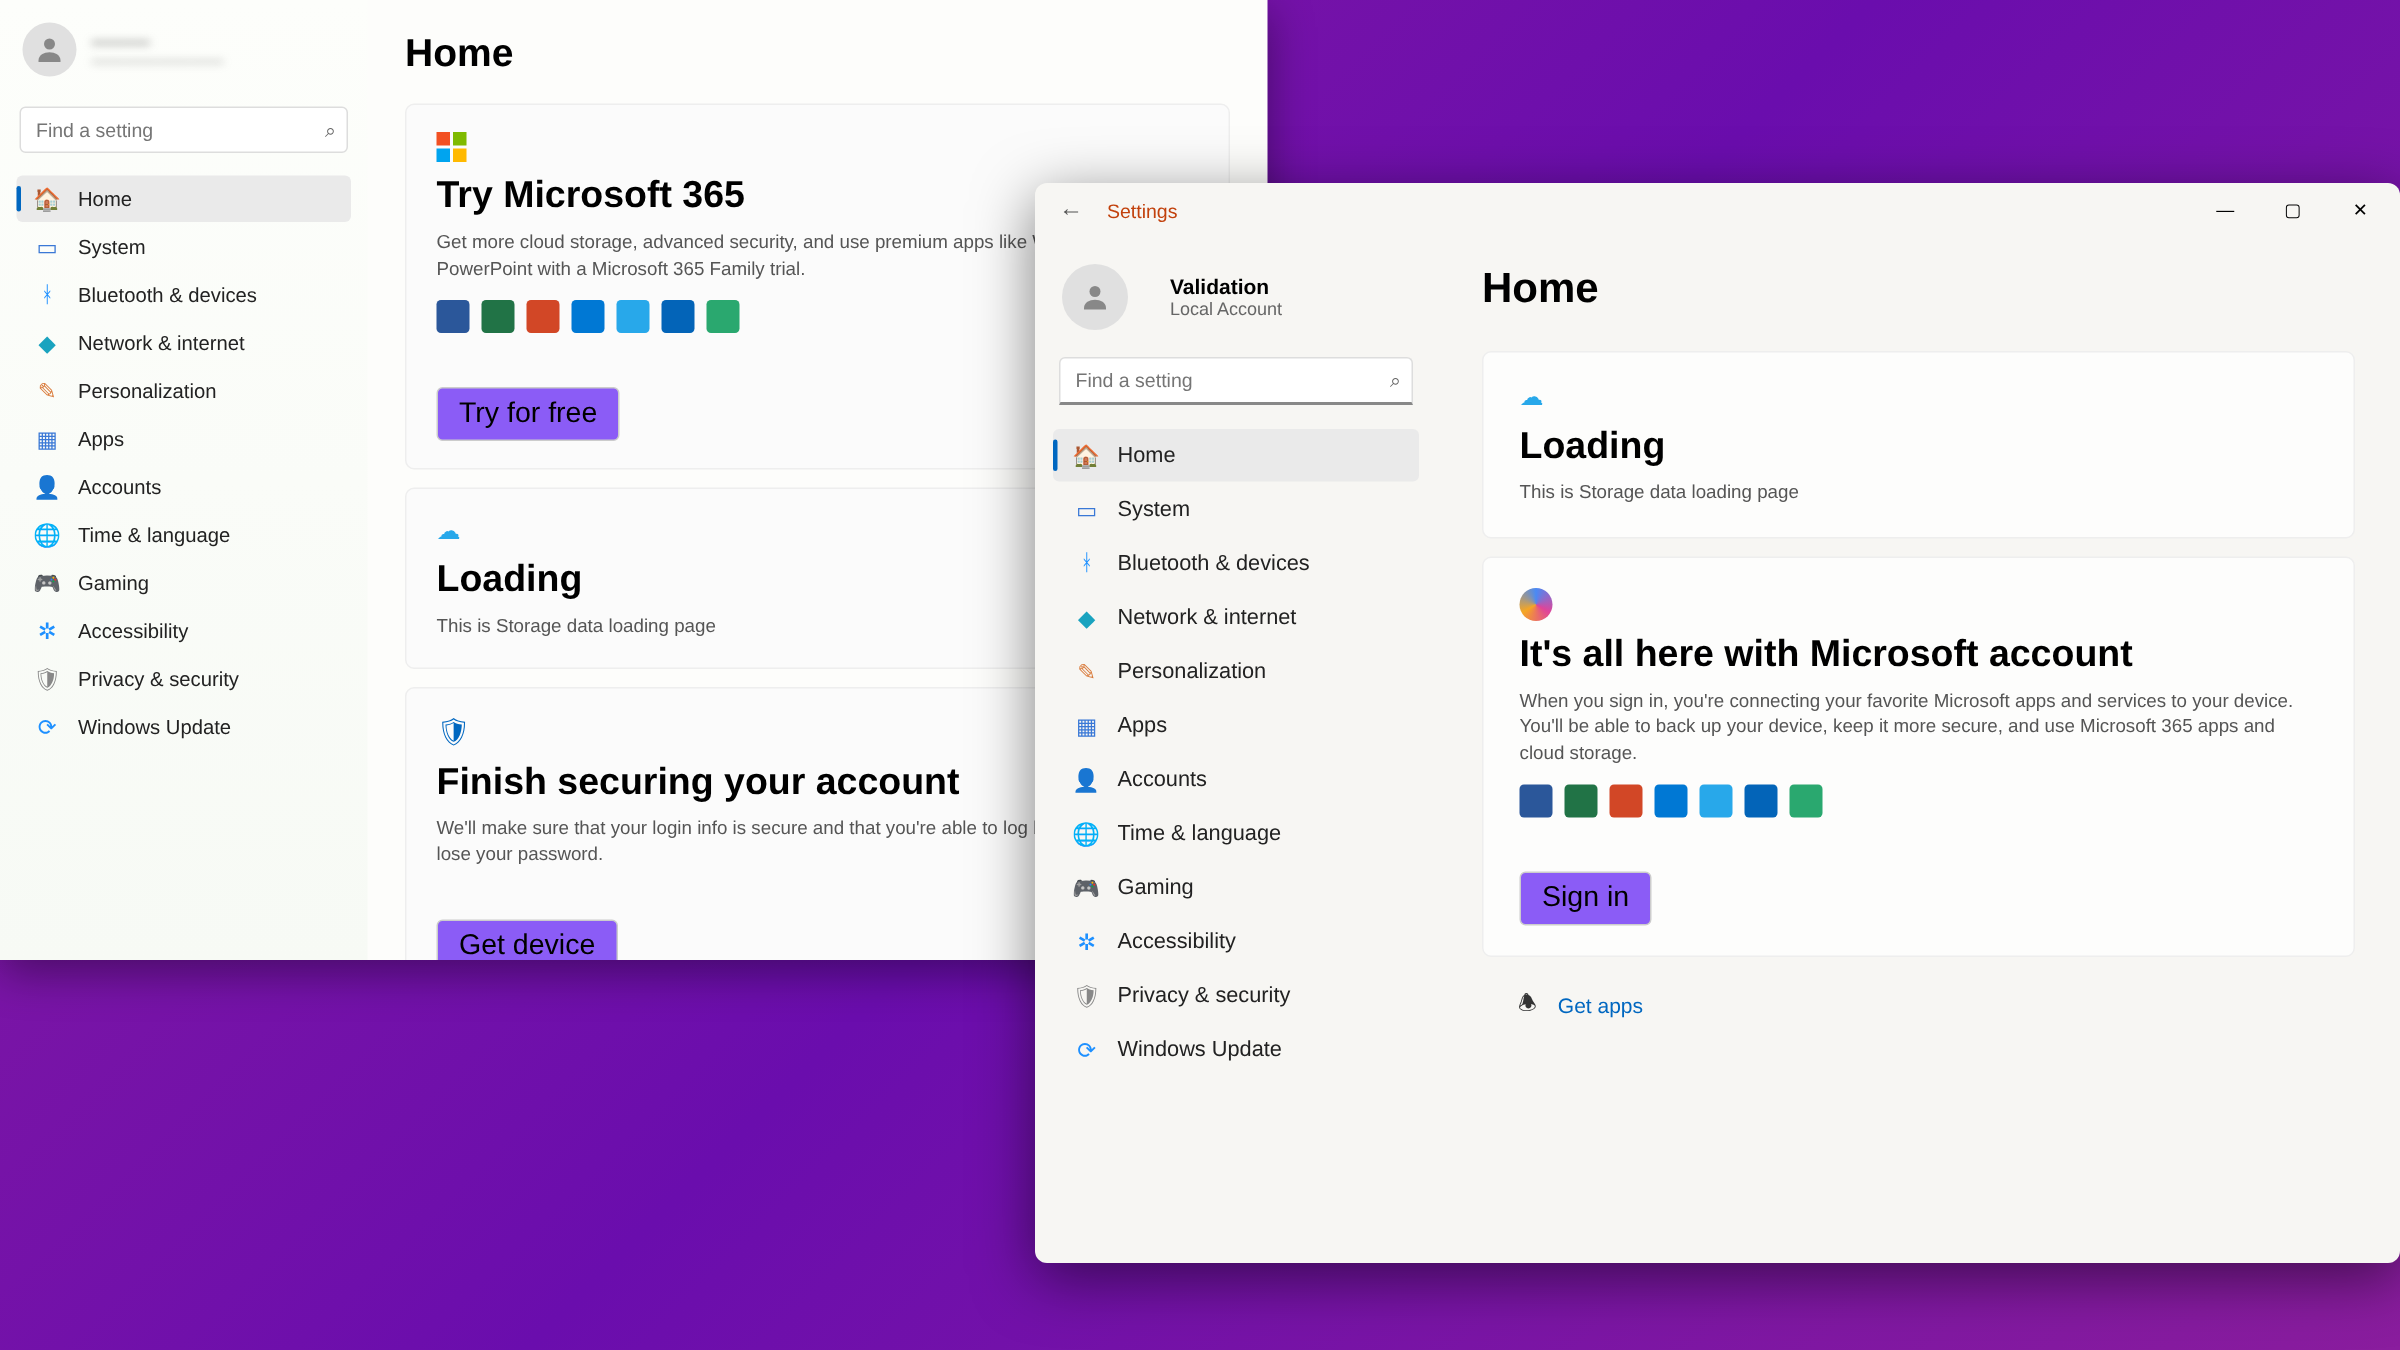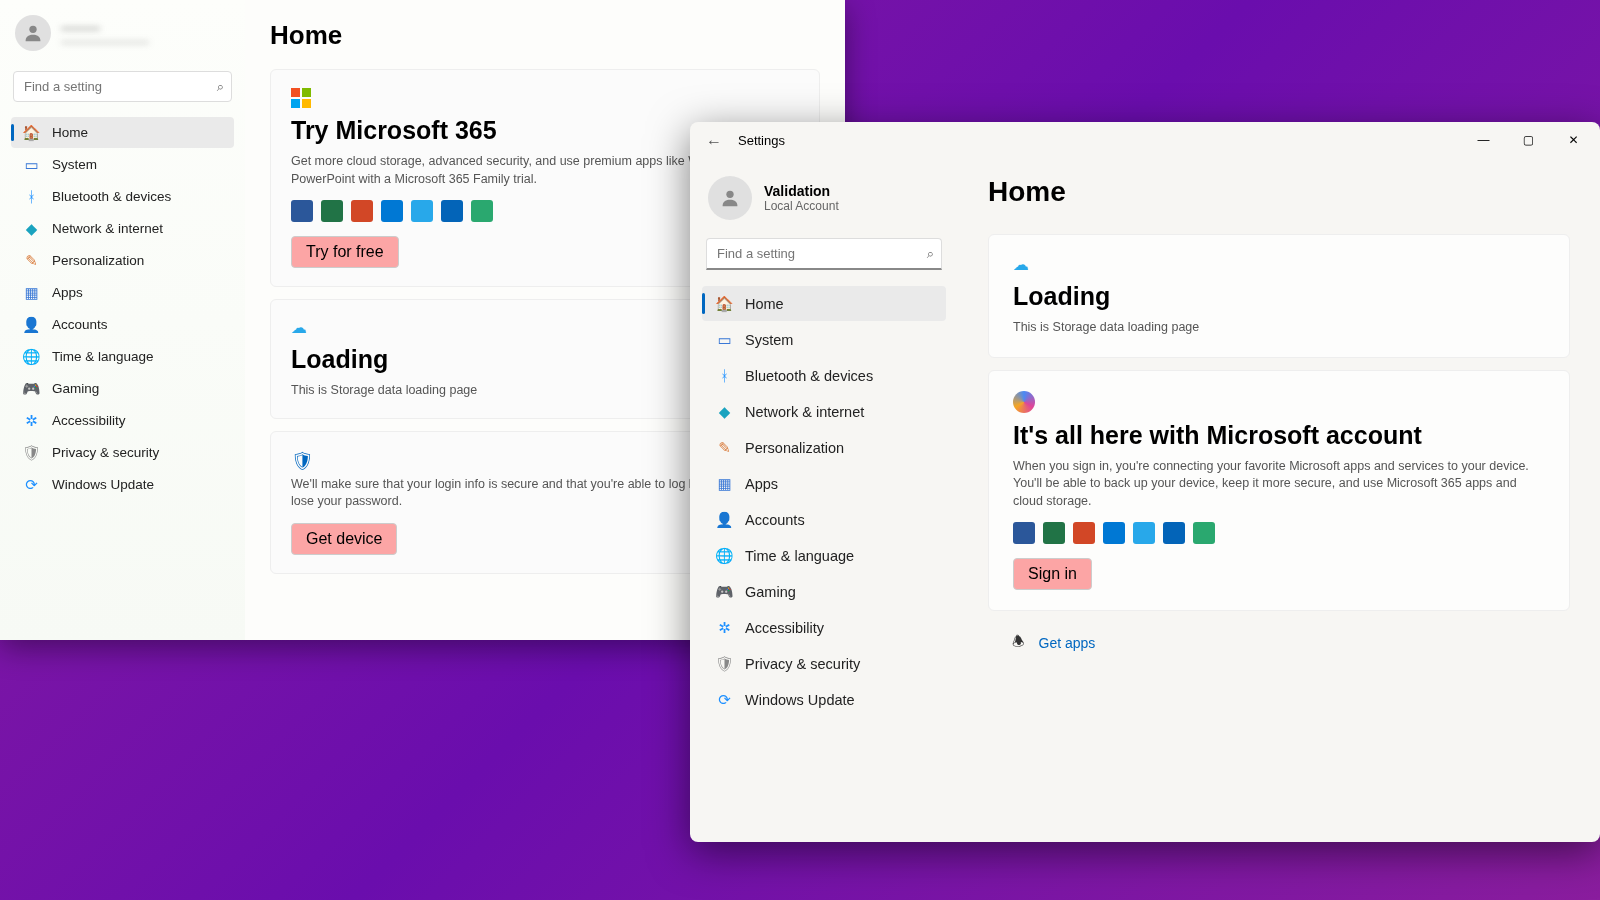--- a/index.html
+++ b/index.html
@@ -104,22 +104,22 @@
     }
     .card-desc {
       font-size: 12.5px;
       color:#555;
       line-height:1.4;
       margin-bottom:12px;
     }
     .app-icons { display:flex; gap:8px; margin:10px 0 14px 0;}
     .app-icon { width:22px;height:22px;border-radius:3px; }
     .btn {
-      background:#fca5a5;border:1px solid #ccc;border-radius:4px;
-      padding:6px 14px;font-size:16px;cursor:pointer;
+      background:#8b5cf6;border:1px solid #ccc;border-radius:4px;
+      padding:6px 14px;font-size:19px;cursor:pointer;margin-top:22px;
     }
     .ms-logo { display:grid;grid-template-columns:1fr 1fr;gap:1px;width:20px;height:20px;margin-bottom:6px;}
     .ms-logo div{width:9px;height:9px;}
 
     
     .window2 {
       position:absolute;
       top: 122px;
       left: 690px;
       width: 910px;
@@ -131,26 +131,26 @@
       flex-direction:column;
     }
     .titlebar {
       height:36px;
       display:flex;
       align-items:center;
       padding:0 4px;
     }
     .tb-left{display:flex;align-items:center;gap:14px;padding-left:10px;}
     .tb-back{width:20px;height:20px;display:flex;align-items:center;justify-content:center;color:#555;cursor:pointer;font-size:16px;}
-    .tb-title{font-size:13px;color:#000000;}
+    .tb-title{font-size:13px;color:#c2410c;}
     .tb-right{margin-left:auto;display:flex;}
     .tb-btn{width:45px;height:32px;display:flex;align-items:center;justify-content:center;cursor:pointer;font-size:12px;}
     .w2-body{flex:1;display:flex;overflow:hidden;}
     .w2-sidebar{width:268px;padding:10px 6px;}
-    .w2-account{display:flex;align-items:center;gap:12px;padding:8px 12px 18px 12px;}
+    .w2-account{display:flex;align-items:center;gap:28px;padding:8px 12px 18px 12px;}
     .w2-account .avatar-circle{width:44px;height:44px;}
     .w2-acc-name{font-size:14px;font-weight:600;}
     .w2-acc-sub{font-size:12px;color:#666;}
     .w2-sidebar .searchbox{margin:0 10px 16px 10px;}
     .w2-sidebar .searchbox input{border-bottom:2px solid #888;border-radius:4px 4px 0 0;}
     .w2-sidebar .nav-item{padding:9px 14px;font-size:14.5px;}
     .w2-main{flex:1;padding:18px 30px;}
     .w2-main .page-title{font-size:28px;margin-bottom:26px;}
     .w2-main .card{background:#fdfdfc;padding:20px 24px;}
     .help-link{display:flex;align-items:center;gap:14px;font-size:14px;color:#0067c0;padding:8px 24px;cursor:pointer;}
@@ -254,20 +254,21 @@
     </div>
 
     <div class="card">
       <div style="color:#28a8ea;font-size:16px;margin-bottom:4px;">☁</div>
       <div class="card-title">Loading</div>
       <div class="card-desc" style="margin-bottom:0">This is Storage data loading page</div>
     </div>
 
     <div class="card">
       <div style="color:#0067c0;font-size:18px;margin-bottom:4px;">🛡</div>
+      <div class="card-title">Finish securing your account</div>
       <div class="card-desc">We'll make sure that your login info is secure and that you're able to log back in if you ever lose your password.</div>
       <button class="btn">Get device</button>
     </div>
   </div>
 </div>
 
 <div class="window2">
   <div class="titlebar">
     <div class="tb-left">
       <div class="tb-back">←</div>

